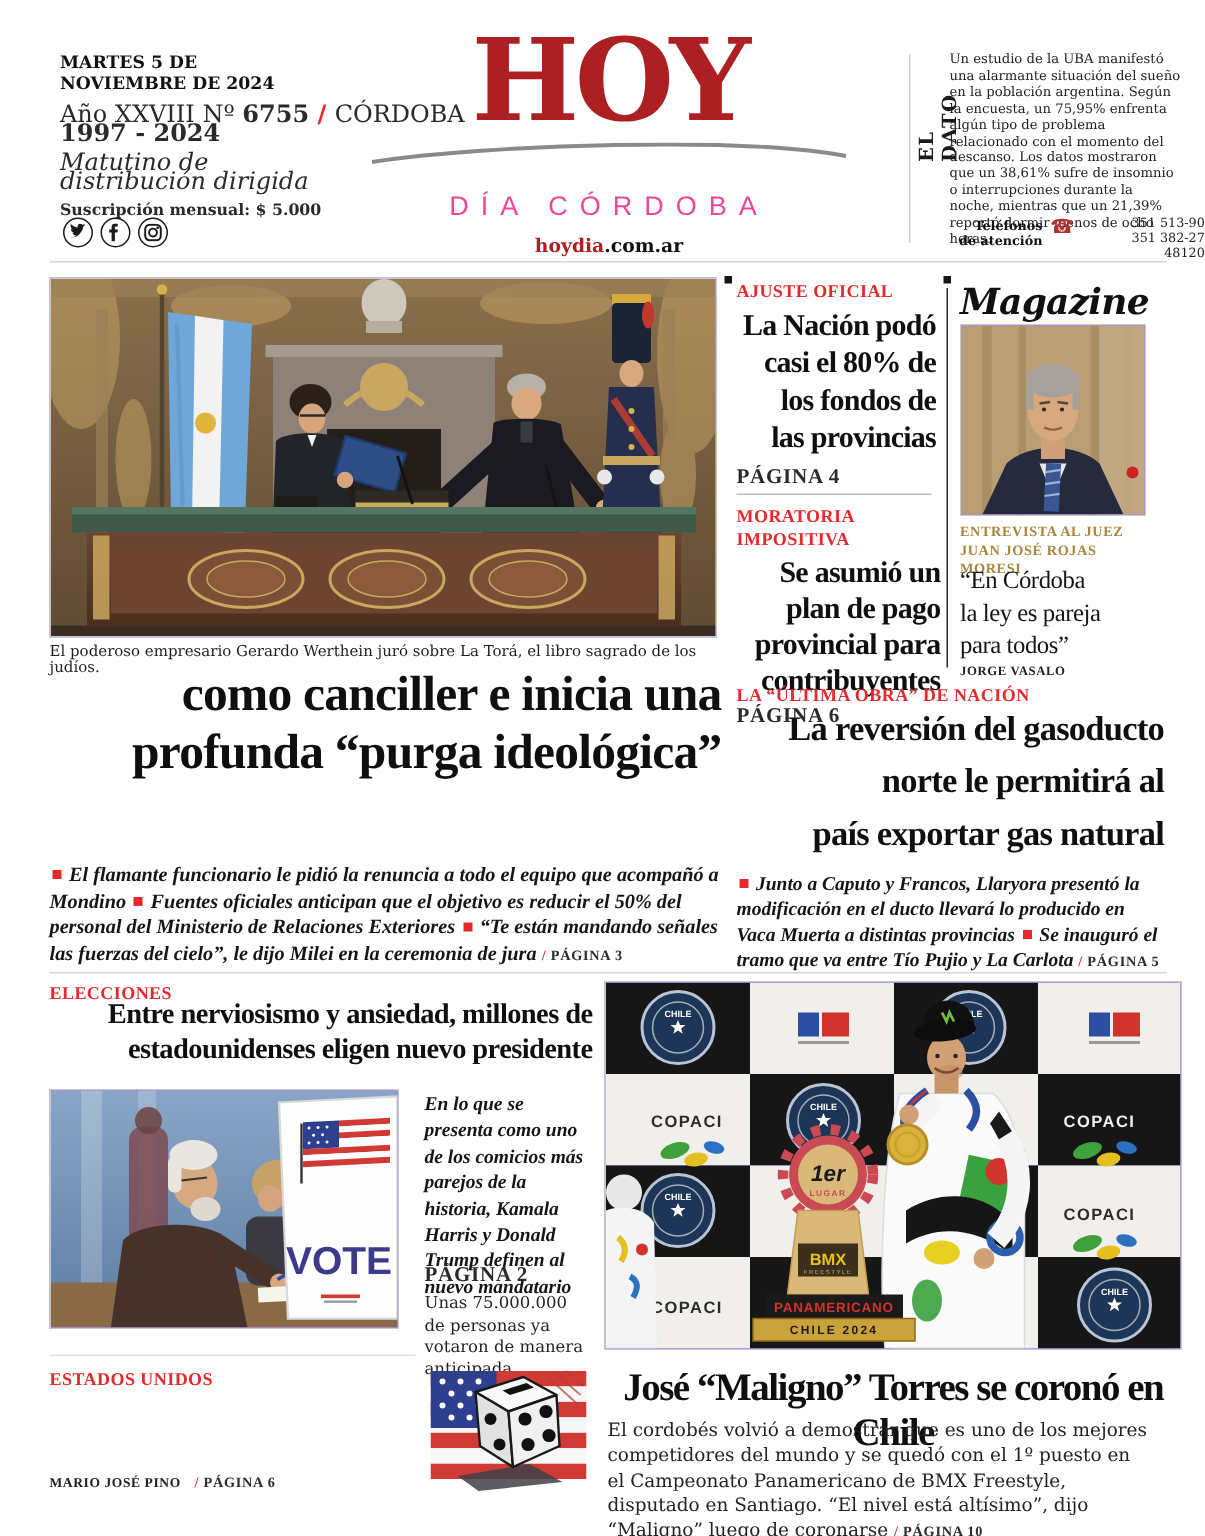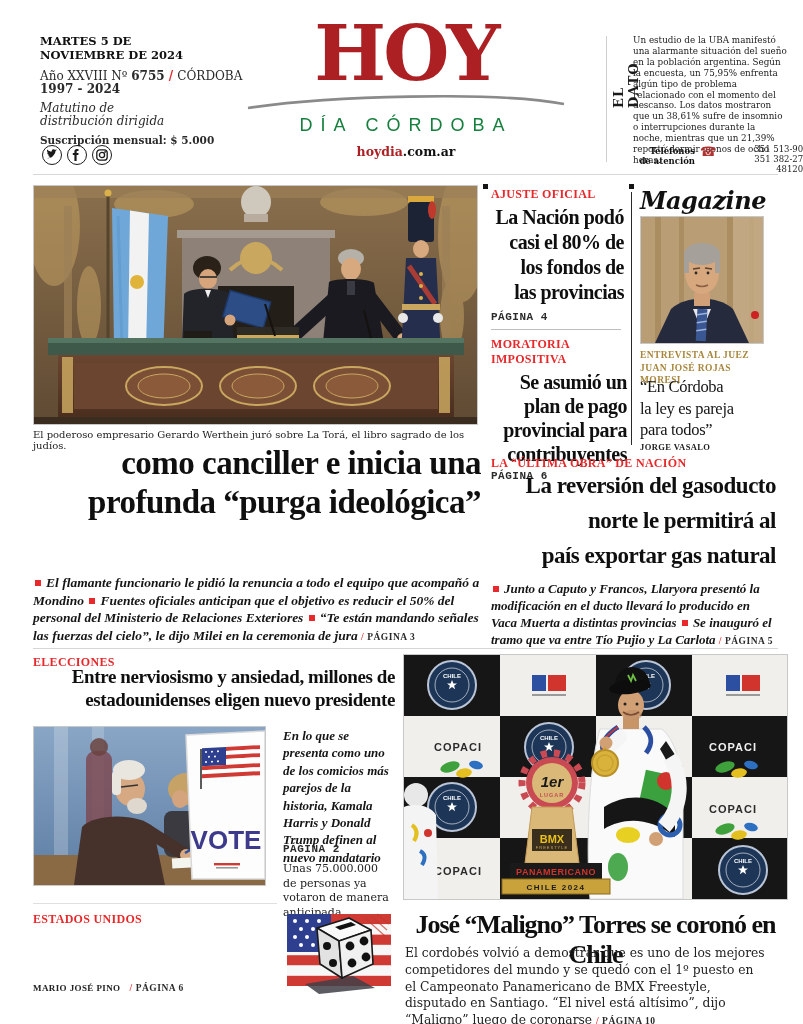--- a/index.html
+++ b/index.html
@@ -16,26 +16,26 @@
   .lserif{font-family:"Liberation Serif",serif;}
   .sans{font-family:"Liberation Sans",sans-serif;}
   .hr{position:absolute;height:1px;background:#d6d6d6;}
   .vr{position:absolute;width:1px;background:#cfcfcf;}
   .vrdark{position:absolute;width:1px;background:#2a2a2a;}
   .capsq{position:absolute;width:5px;height:5px;background:#151515;}
   .photo{position:absolute;border:1px solid #c8c8c8;box-sizing:border-box;overflow:hidden;background:#8b5cf6;}
   .photo svg{display:block;}
   .kicker{font-family:"Liberation Serif",serif;font-weight:700;font-size:12px;color:var(--red);letter-spacing:.3px;}
   .headline{font-family:"Liberation Serif",serif;font-weight:700;color:#0f0f0f;letter-spacing:-.5px;text-align:right;}
-  .pagetag{font-family:Liberation Mono, monospace;font-weight:700;font-size:11px;color:#2b2b2b;letter-spacing:.5px;}
+  .pagetag{font-family:Liberation Serif, serif;font-weight:700;font-size:14px;color:#2b2b2b;letter-spacing:.5px;}
   .pageref{font-family:"Liberation Serif",serif;font-weight:700;font-style:normal;font-size:9.5px;color:#2b2b2b;letter-spacing:.5px;}
   .pageref::before{content:"/ ";color:var(--red);}
   .bullets{font-family:"Liberation Serif",serif;font-style:italic;font-weight:700;color:#151515;}
   .sq{display:inline-block;width:6px;height:6px;background:var(--red);margin:0 5px 1px 2px;}
-  .mh-small{font-size:12px;line-height:12.5px;color:#2a2a2a;}
+  .mh-small{font-size:16px;line-height:12.5px;color:#2a2a2a;}
   .bold{font-weight:700;}
   .vertlabel{writing-mode:vertical-rl;transform:rotate(180deg);font-weight:700;font-size:13px;letter-spacing:1px;color:#1a1a1a;}
   .social{display:flex;gap:5px;}
   .social .ic{width:20px;height:20px;border:1.3px solid #1a1a1a;border-radius:50%;display:flex;align-items:center;justify-content:center;box-sizing:border-box;}
   .goldk{font-family:"Liberation Serif",serif;font-weight:700;font-size:9.5px;line-height:12.5px;color:var(--gold);letter-spacing:.4px;}
   .byline{font-family:"Liberation Serif",serif;font-weight:700;font-size:8.5px;color:#222;letter-spacing:.4px;}
 </style>
 </head>
 <body>
 
@@ -75,21 +75,21 @@
           <circle cx="9.1" cy="2.9" r="0.9" fill="#1a1a1a"></circle>
         </svg>
     </span>
   </div>
 
   <div class="abs" style="left:256px;top:12px;width:300px;text-align:center;">
     <div class="dserif" style="font-size:76px;line-height:84px;font-weight:700;color:var(--logored);letter-spacing:-3px;">HOY</div>
     <svg width="320" height="16" viewBox="0 0 320 16" style="margin:-2px 0 0 -10px;">
       <path d="M2,13 C80,1 250,-4 318,9" fill="none" stroke="#8a8a8a" stroke-width="2.6"></path>
     </svg>
-    <div class="sans" style="font-size:18px;letter-spacing:8px;color:#15803d;margin-top:0;">DÍA CÓRDOBA</div>
+    <div class="sans" style="font-size:18px;letter-spacing:8px;color:#ec4899;margin-top:12px;">DÍA CÓRDOBA</div>
     <div class="dserif bold" style="font-size:12.5px;margin-top:8px;"><span style="color:var(--logored);">hoydia</span><span>.com.ar</span></div>
   </div>
 
   <div class="vr" style="left:606px;top:36px;height:126px;"></div>
   <div class="abs vertlabel dserif" style="left:611px;top:40px;height:68px;">EL DATO</div>
   <div class="abs dserif" style="left:633px;top:35px;width:154px;font-size:8.8px;line-height:10.9px;color:#222;">Un estudio de la UBA manifestó una alarmante situación del sueño en la población argentina. Según la encuesta, un 75,95% enfrenta algún tipo de problema relacionado con el momento del descanso. Los datos mostraron que un 38,61% sufre de insomnio o interrupciones durante la noche, mientras que un 21,39% reportó dormir menos de ocho horas.</div>
   <div class="abs dserif bold" style="left:631px;top:146px;width:64px;font-size:8.5px;line-height:10px;text-align:right;">
     <div>Teléfonos</div>
     <div>de atención</div>
   </div>

